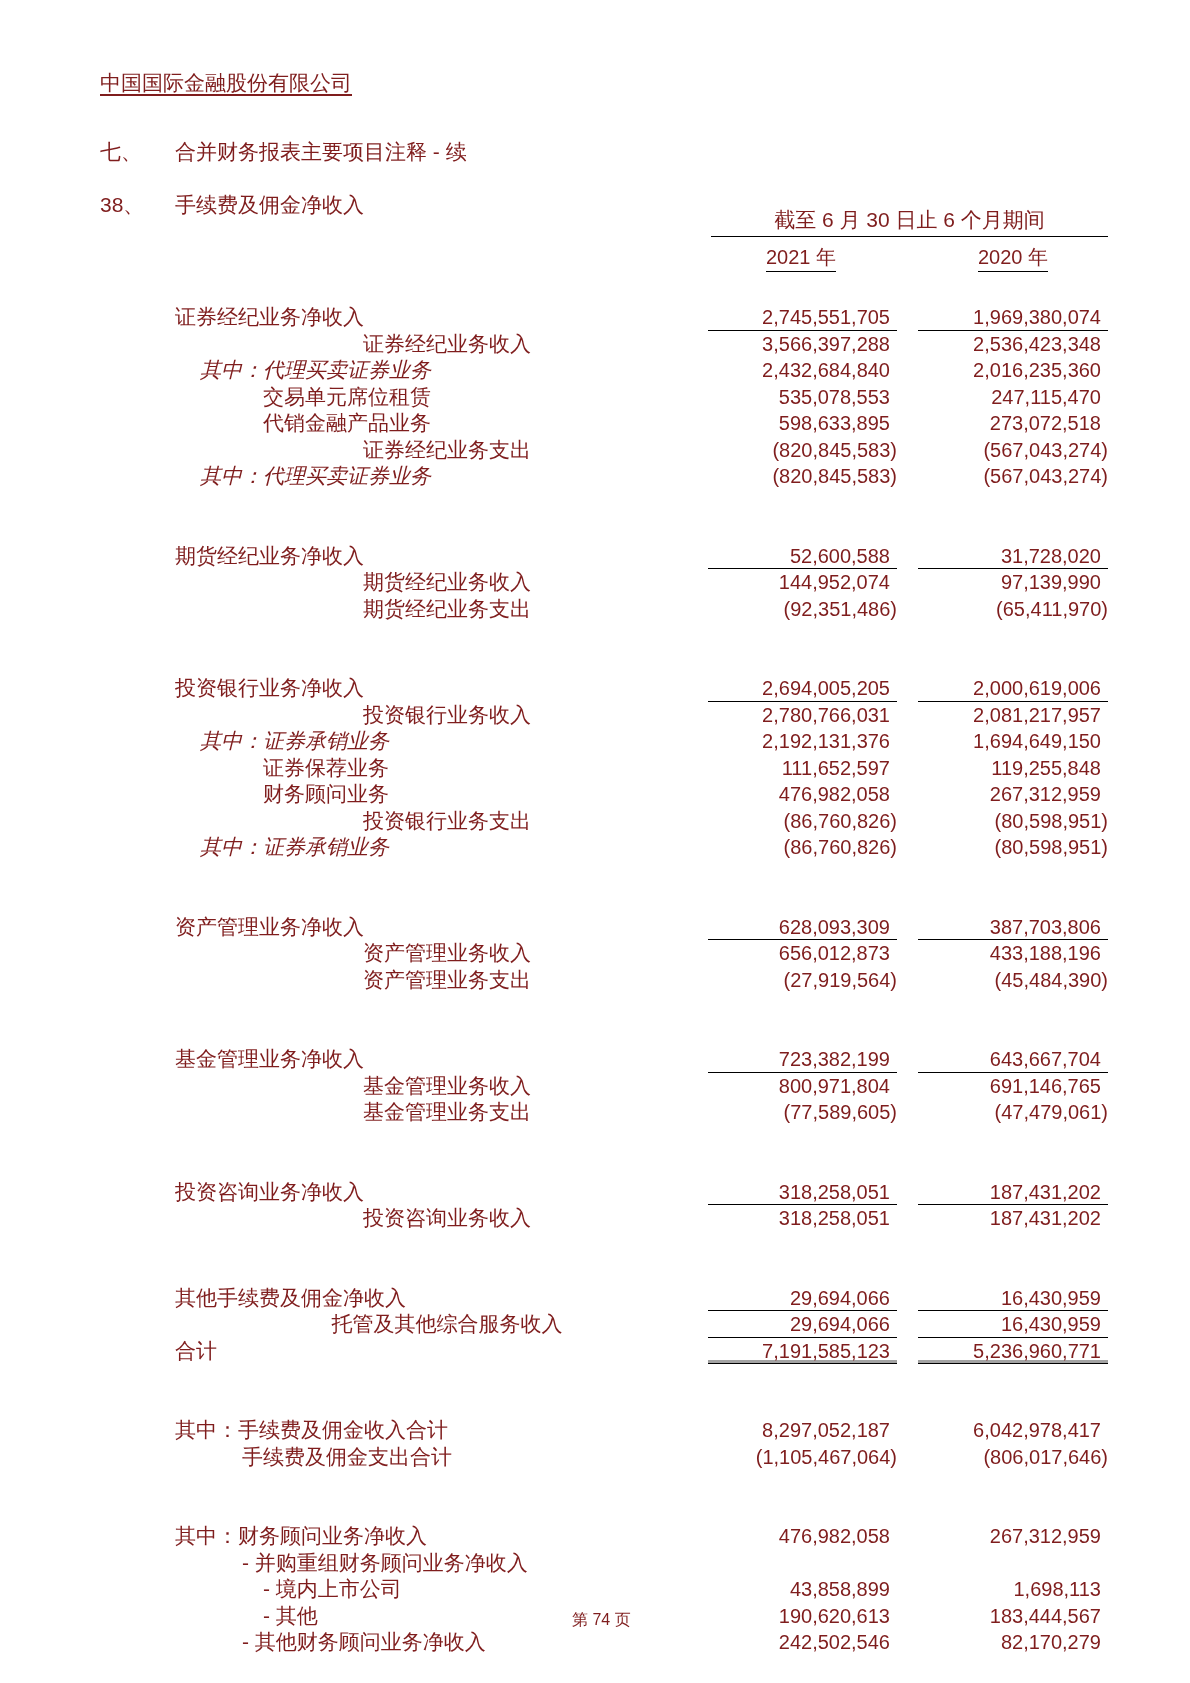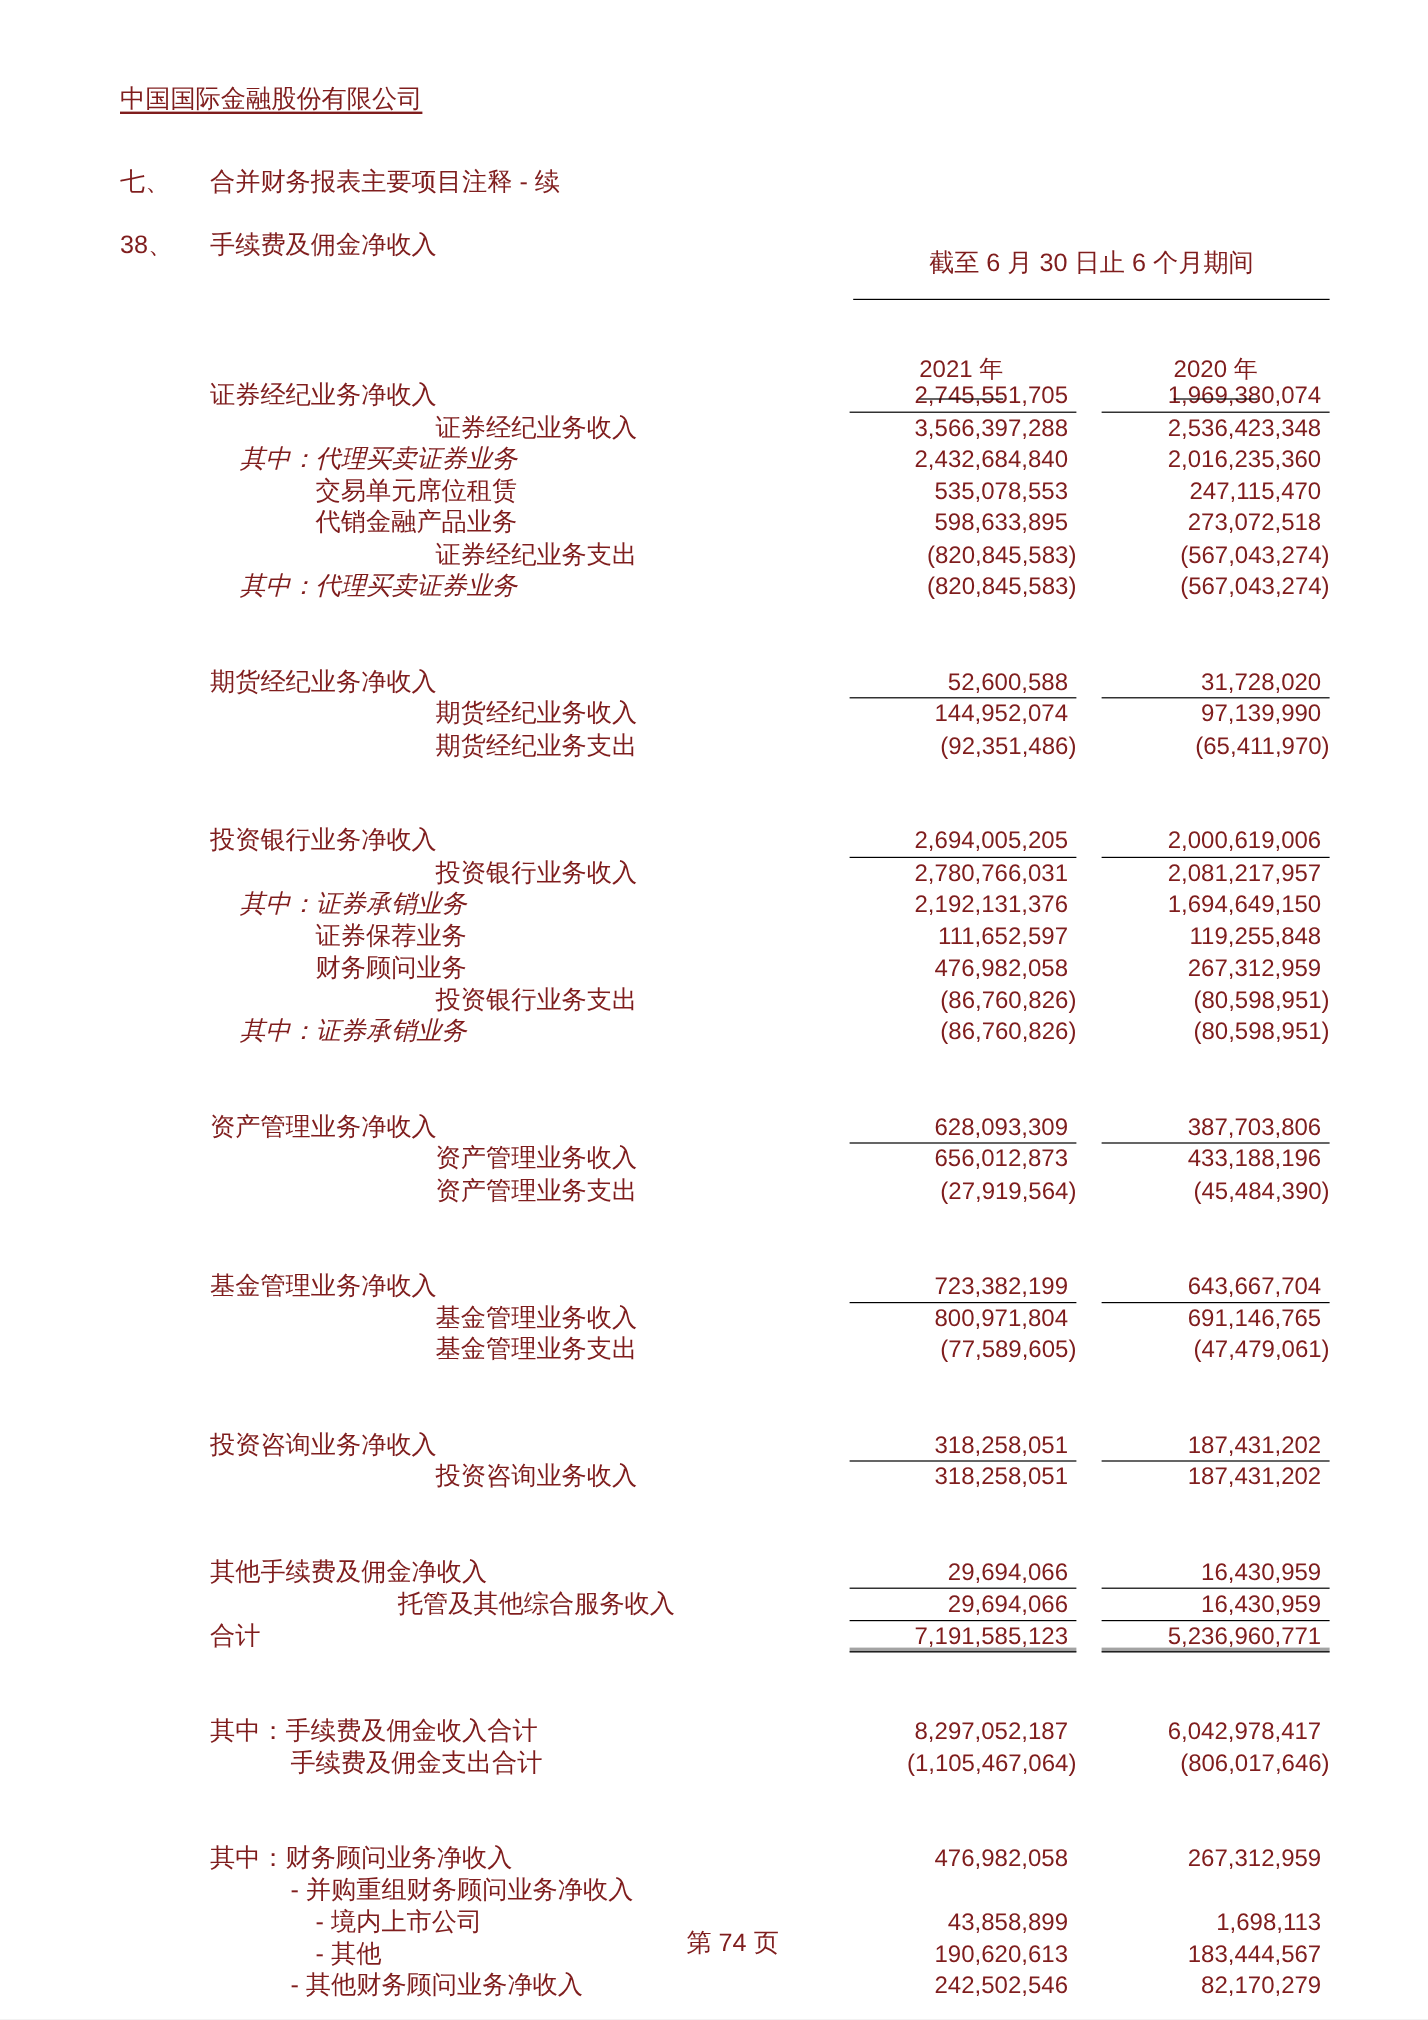--- a/index.html
+++ b/index.html
@@ -22,28 +22,28 @@
   .htitle{position:absolute;left:175px;font-size:21px;line-height:26px;}
   .sec-no{top:139px;}
   .sec-title{top:139px;}
   .note-no{top:192px;}
   .note-title{top:192px;}
 
   .table{position:absolute;left:175px;top:207px;width:933px;}
   .period-hdr{
     margin-left:536px;width:397px;
     text-align:center;font-size:21px;line-height:26px;
-    padding-bottom:16px;border-bottom:1px solid #000;
+    padding-bottom:3px;border-bottom:1px solid #000;
     box-sizing:border-box;
   }
   .colhdr-row{position:relative;height:27px;margin-top:7px;}
   .colhdr{
     position:absolute;top:0;
     font-size:20px;line-height:26px;
-    border-bottom:1px solid #000;padding-bottom:11px;margin-top:38px;
+    border-bottom:1px solid #000;padding-bottom:1px;
   }
   .colhdr.y2021{left:591px;}
   .colhdr.y2020{left:803px;}
 
   #rows{margin-top:33px;}
   .row{display:flex;height:26.5px;line-height:26.5px;}
   .spacer{height:53px;}
   .cell{box-sizing:border-box;}
   .label{width:533px;font-size:21px;white-space:nowrap;overflow:hidden;}
   .num{
@@ -58,21 +58,21 @@
   .lv3{padding-left:88px;}
   .lv4{padding-left:67px;}
   .lv5{padding-left:88px;}
   .rule-single .num{border-bottom:1px solid #000;}
   .rule-double .num{border-bottom:4px solid #a3a3a3;position:relative;}
   .rule-double .num::after{
     content:"";position:absolute;left:0;right:0;bottom:-4px;height:1px;background:#000;
   }
   .footer{
     position:absolute;left:572px;top:1607px;
-    font-size:21px;line-height:26px;
+    font-size:16px;line-height:26px;
   }
 </style>
 </head>
 <body>
 
 <div class="page">
   <div class="company">中国国际金融股份有限公司</div>
 
   <div class="hnum sec-no">七、</div>
   <div class="htitle sec-title">合并财务报表主要项目注释 - 续</div>

